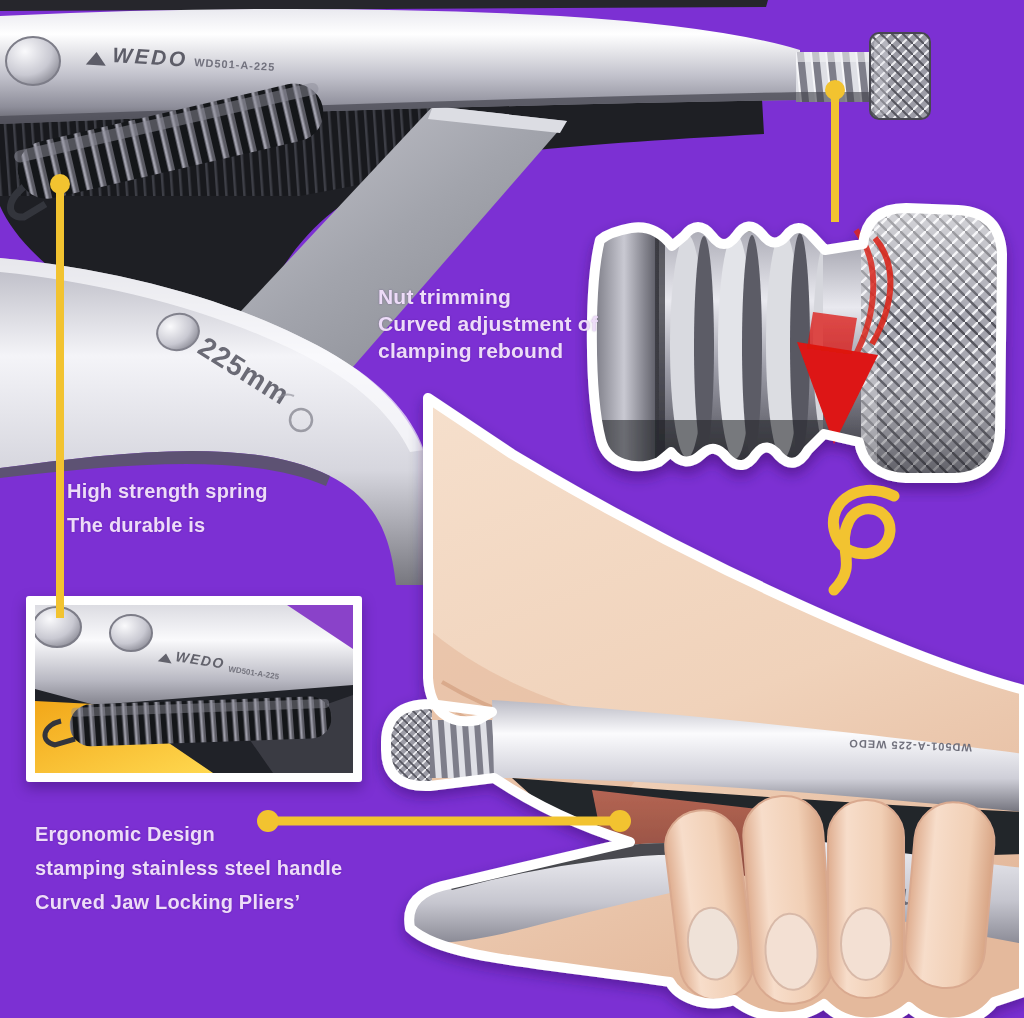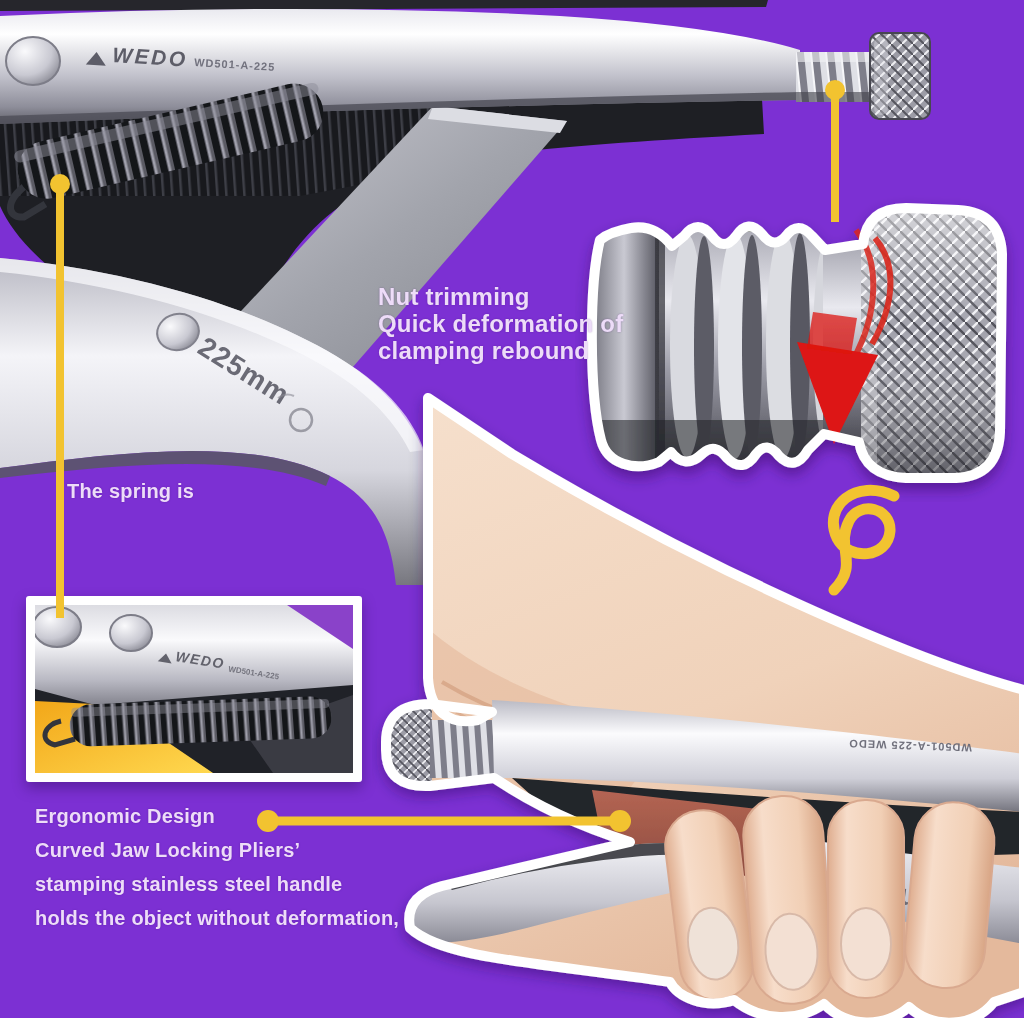--- a/index.html
+++ b/index.html
@@ -11,23 +11,23 @@
   svg{display:block}
   .layer{position:absolute;}
   .note{
     position:absolute;
     font-weight:bold;
     color:#eddcf8;
     letter-spacing:.2px;
     text-shadow:0 0 2px rgba(60,10,110,.35);
   }
   .note span{display:block;}
-  #note-nut{left:378px;top:283px;font-size:24px;line-height:27px;}
+  #note-nut{left:378px;top:283px;font-size:21px;line-height:27px;}
   #note-spring{left:67px;top:474px;font-size:20px;line-height:34px;}
-  #note-ergo{left:35px;top:799px;font-size:20px;line-height:34px;}
+  #note-ergo{left:35px;top:817px;font-size:20px;line-height:34px;}
   #inset-small{
     position:absolute;left:26px;top:596px;width:318px;height:168px;
     background:#fff;border:9px solid #fff;border-radius:3px;
     box-shadow:0 6px 14px rgba(30,0,60,.35);
   }
 </style>
 </head>
 <body>
 
 <div id="stage">
@@ -373,28 +373,28 @@
         <circle cx="268" cy="821" r="11" stroke="none"></circle>
         <circle cx="620" cy="821" r="11" stroke="none"></circle>
       </g>
       <path d="M894,496 C856,478 822,506 837,538 C849,562 888,558 890,531
                C891,508 860,500 849,521 C835,548 860,564 834,590" fill="none" stroke-width="11" stroke-linecap="round"></path>
     </g>
   </svg>
 
   <div class="note" id="note-nut">
     <span>Nut trimming</span>
-    <span>Quick deformation of</span>
+    <span>Curved adjustment of</span>
     <span>clamping rebound</span>
   </div>
 
   <div class="note" id="note-spring">
-    <span>The spring is</span>
+    <span>High strength spring</span>
+    <span>The durable is</span>
   </div>
 
   <div class="note" id="note-ergo">
     <span>Ergonomic Design</span>
+    <span>stamping stainless steel handle</span>
     <span>Curved Jaw Locking Pliers’</span>
-    <span>stamping stainless steel handle</span>
-    <span>holds the object without deformation,</span>
   </div>
 
 </div>
 
 </body></html>

